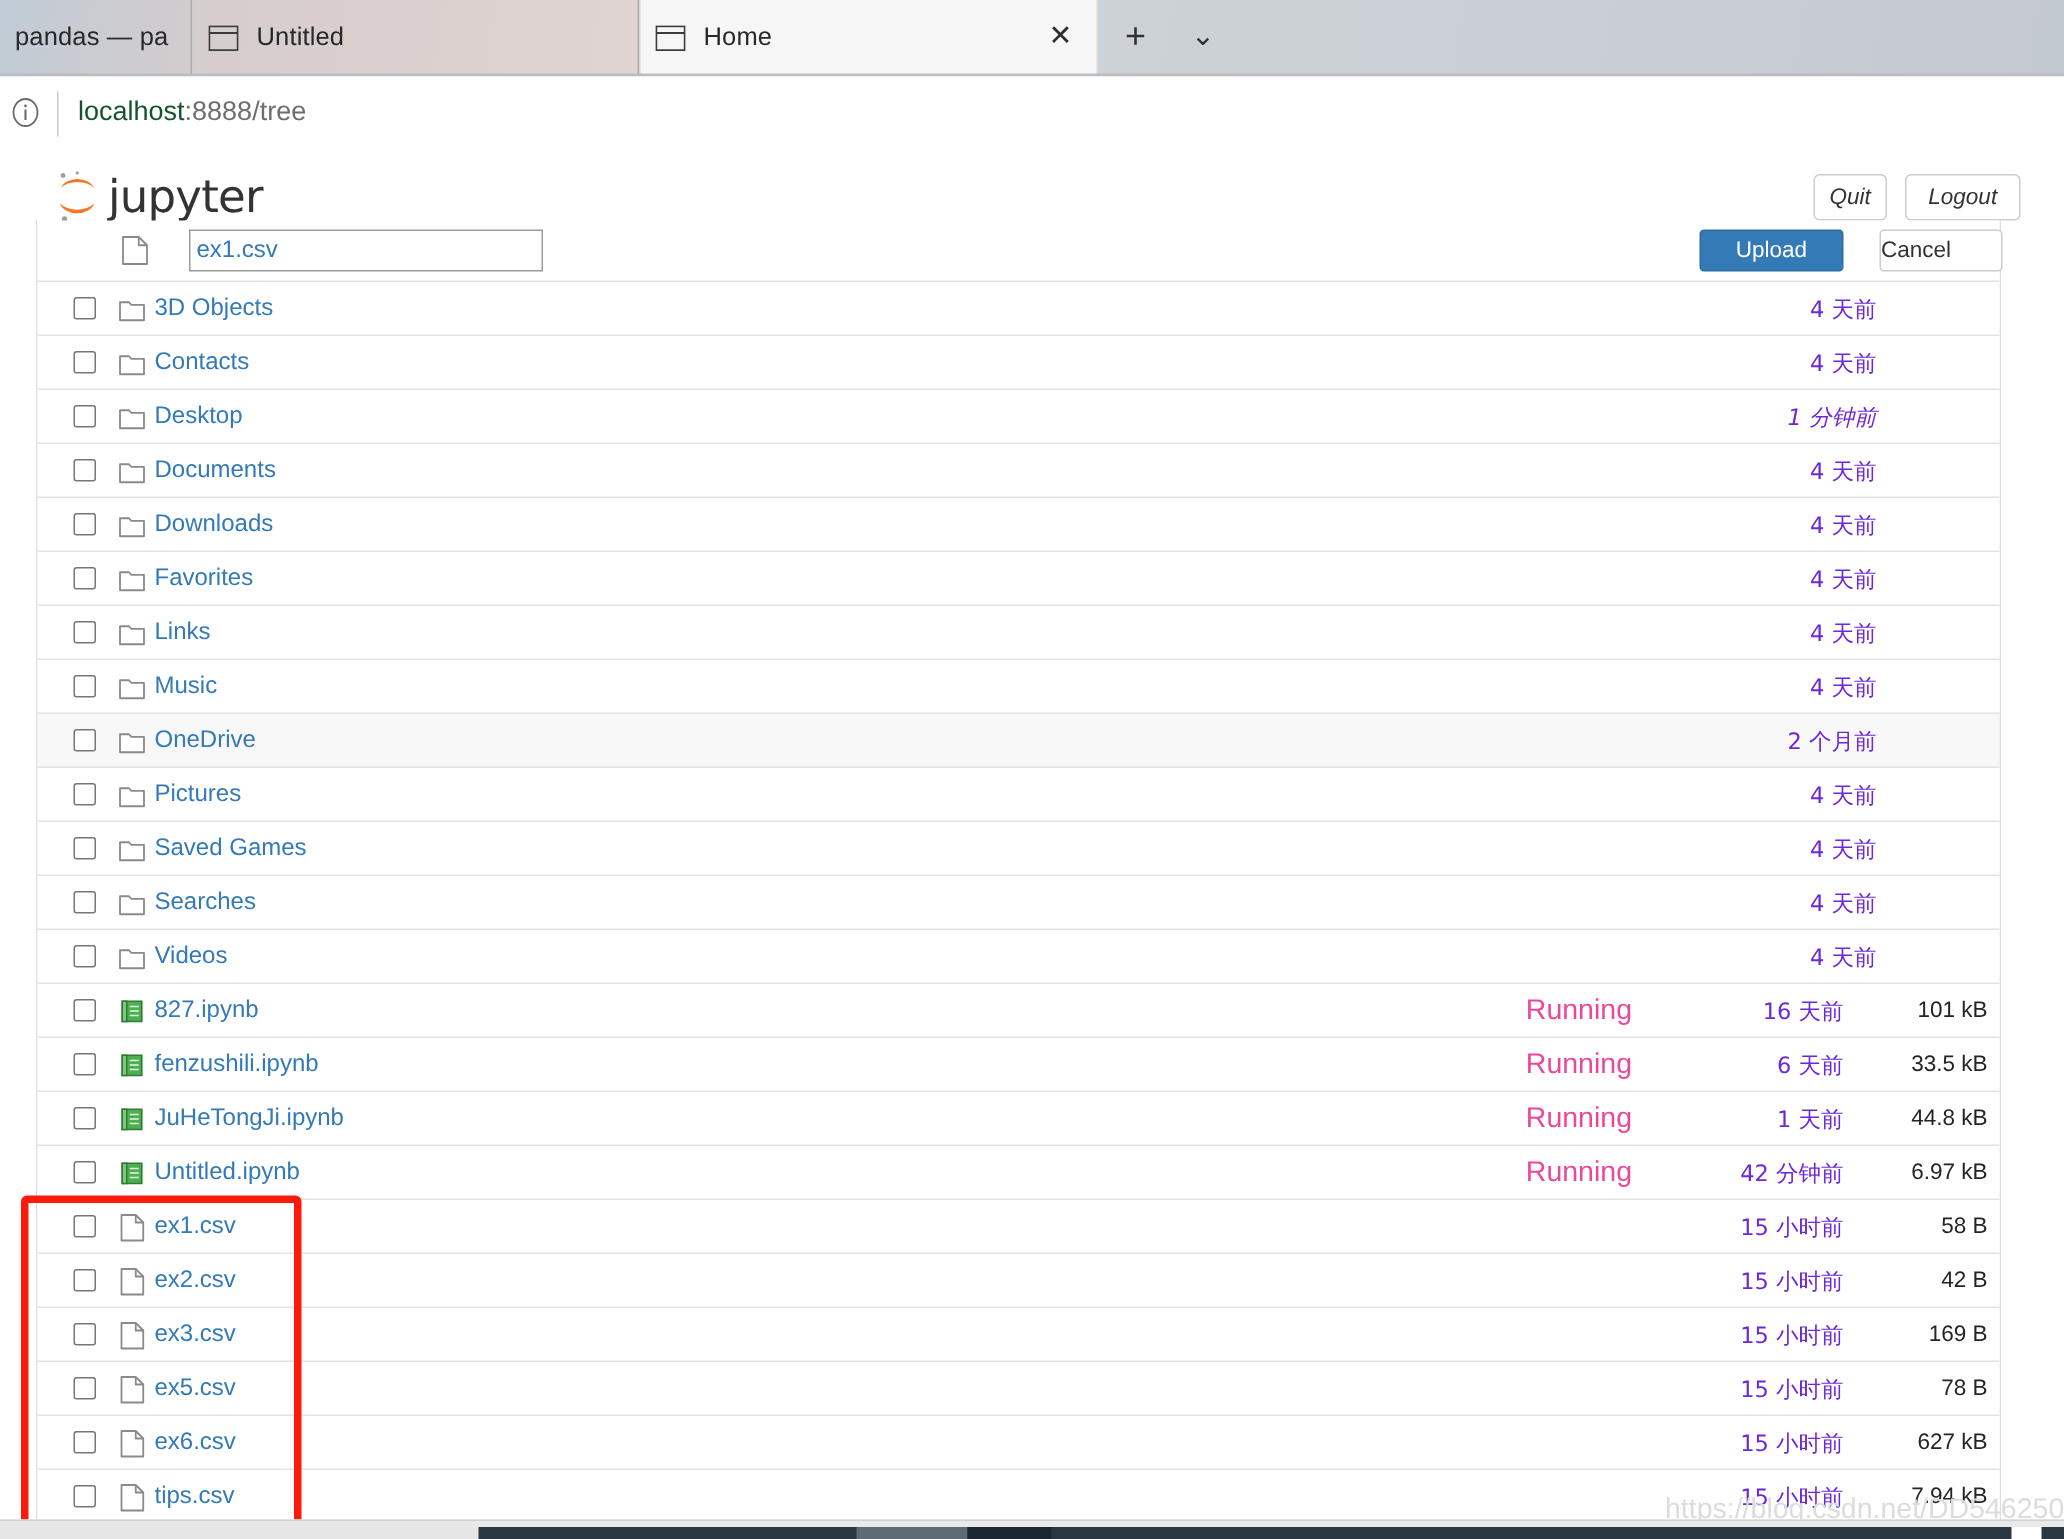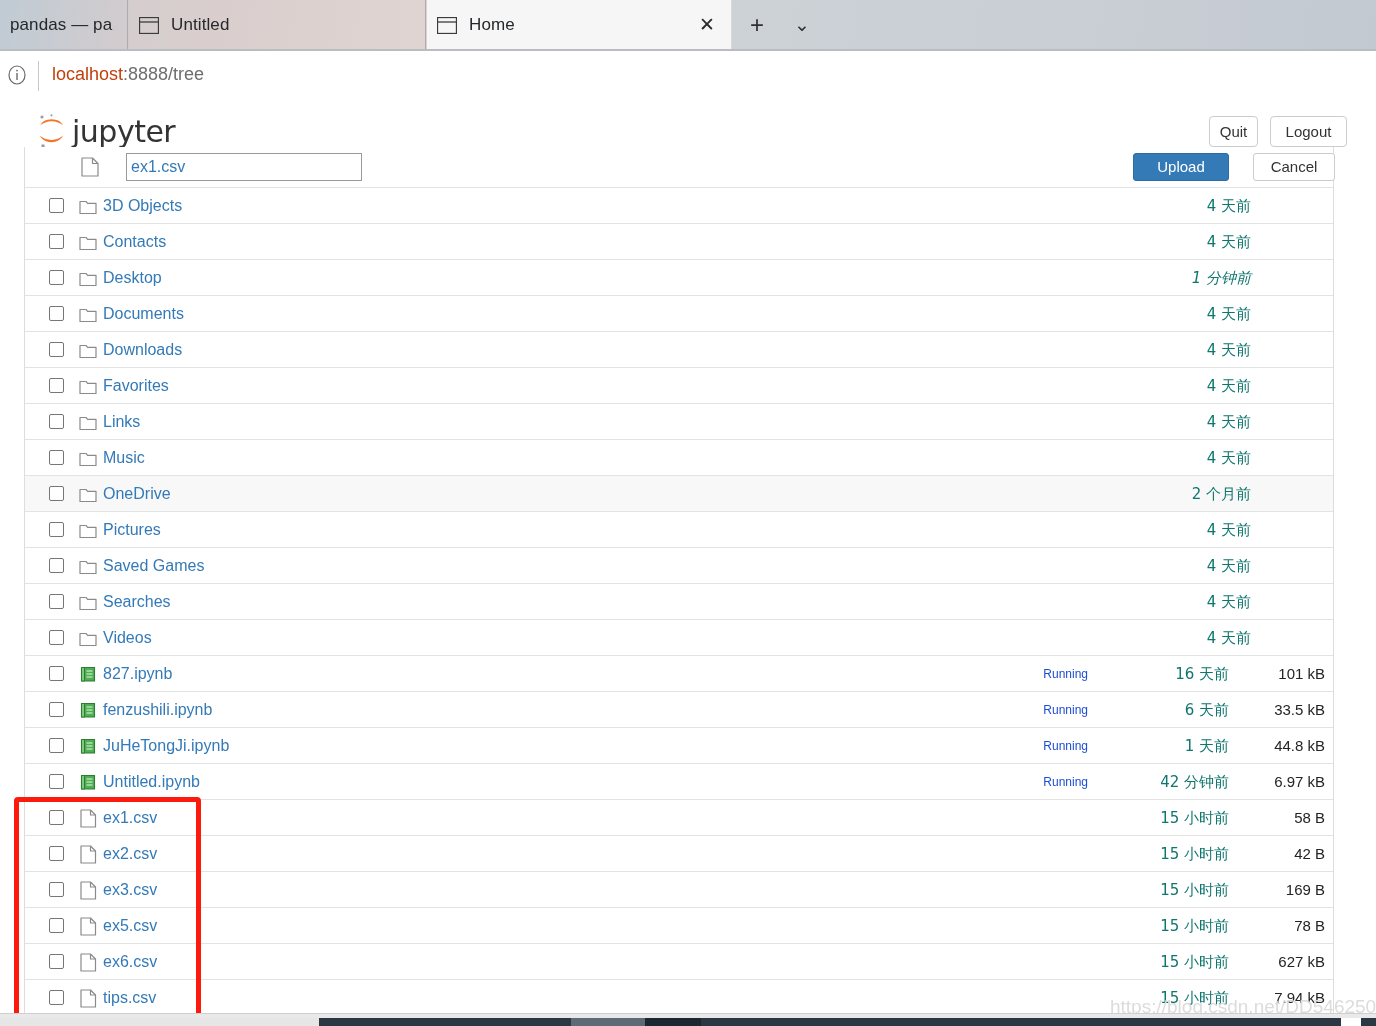--- a/index.html
+++ b/index.html
@@ -76,21 +76,21 @@
   #info-icon {
     position: absolute; left: 7px; top: 14px; width: 20px; height: 20px;
   }
   #url-divider {
     position: absolute; left: 38px; top: 10px; width: 1px; height: 30px; background: #c9c9c9;
   }
   #url-text {
     position: absolute; left: 52px; top: 13px;
     font-size: 18px; color: #202124; white-space: nowrap;
   }
-  #url-text .url-host { color: #c2410c; }
+  #url-text .url-host { color: #14532d; }
   #url-text .url-path { color: #6e6e6e; }
   #reading-view-icon { position: absolute; left: 1289px; top: 64px; width: 28px; height: 24px; }
   #favorite-icon { position: absolute; left: 1338px; top: 62px; width: 26px; height: 26px; }
 
   
   #page { position: absolute; left: 0; top: 103px; width: 1376px; height: 910px; background: #fff; overflow: hidden; }
 
   #jp-header { position: absolute; left: 0; top: 0; width: 1376px; height: 52px; background: #fff; }
   #jp-logo { position: absolute; left: 36px; top: 10px; display: flex; align-items: center; }
   #jp-logo-mark { width: 31px; height: 36px; margin-right: 5px; }
@@ -99,20 +99,21 @@
   .btn {
     position: absolute;
     background: #fff;
     border: 1px solid #cccccc;
     border-radius: 4px;
     font-size: 15px;
     color: #333;
     text-align: center;
     font-family: "Liberation Sans", sans-serif;
     cursor: default;
+    font-style: italic;
   }
   #quit-btn { left: 1209px; top: 116px; width: 49px; height: 31px; line-height: 29px; }
   #logout-btn { left: 1270px; top: 116px; width: 77px; height: 31px; line-height: 29px; }
 
   
   #list-container {
     position: absolute; left: 24px; top: 44px; width: 1310px;
     border-left: 1px solid #dddddd;
     border-right: 1px solid #dddddd;
   }
@@ -132,25 +133,25 @@
     width: 15px; height: 15px;
     border: 1px solid #767676; background: #fff; border-radius: 2px;
   }
   .type-icon { position: absolute; left: 54px; top: 50%; margin-top: -9px; width: 18px; height: 19px; }
   .item-name {
     position: absolute; left: 78px; top: 50%; margin-top: -11px;
     font-size: 16px; color: #337ab7; line-height: 22px;
     font-family: "Liberation Sans", sans-serif;
   }
   .running {
-    position: absolute; font-size: 12px; color: #1d4ed8; line-height: 20px;
+    position: absolute; font-size: 19px; color: #ec4899; line-height: 20px;
     top: 50%; margin-top: -10px;
   }
   .ts {
-    position: absolute; font-size: 15px; color: #0f766e; text-align: right;
+    position: absolute; font-size: 15px; color: #6d28d9; text-align: right;
     top: 50%; margin-top: -10px; line-height: 20px;
     font-family: "DejaVu Sans", "Liberation Sans", sans-serif;
   }
   .size {
     position: absolute; font-size: 15px; color: #242424; text-align: right;
     top: 50%; margin-top: -10px; line-height: 20px; width: 90px;
   }
 
   
   #upload-file-icon { position: absolute; left: 56px; top: 50%; margin-top: -10px; width: 18px; height: 20px; }
@@ -166,21 +167,21 @@
   #upload-btn {
     position: absolute; left: 1108px; top: 50%; margin-top: -14px;
     width: 96px; height: 28px; line-height: 26px;
     background: #337ab7; border: 1px solid #2e6da4; color: #fff;
     border-radius: 3px; font-size: 15px; text-align: center;
   }
   #upload-cancel-btn {
     position: absolute; left: 1228px; top: 50%; margin-top: -14px;
     width: 82px; height: 28px; line-height: 26px;
     background: #fff; border: 1px solid #cccccc; color: #333;
-    border-radius: 3px; font-size: 15px; text-align: center;
+    border-radius: 3px; font-size: 15px; text-align: left;
   }
 
   
   #red-box {
     position: absolute; left: 14px; top: 700px;
     width: 187px; height: 212px;
     border: 5px solid #fc1a0c;
     border-radius: 4px;
     pointer-events: none;
   }

